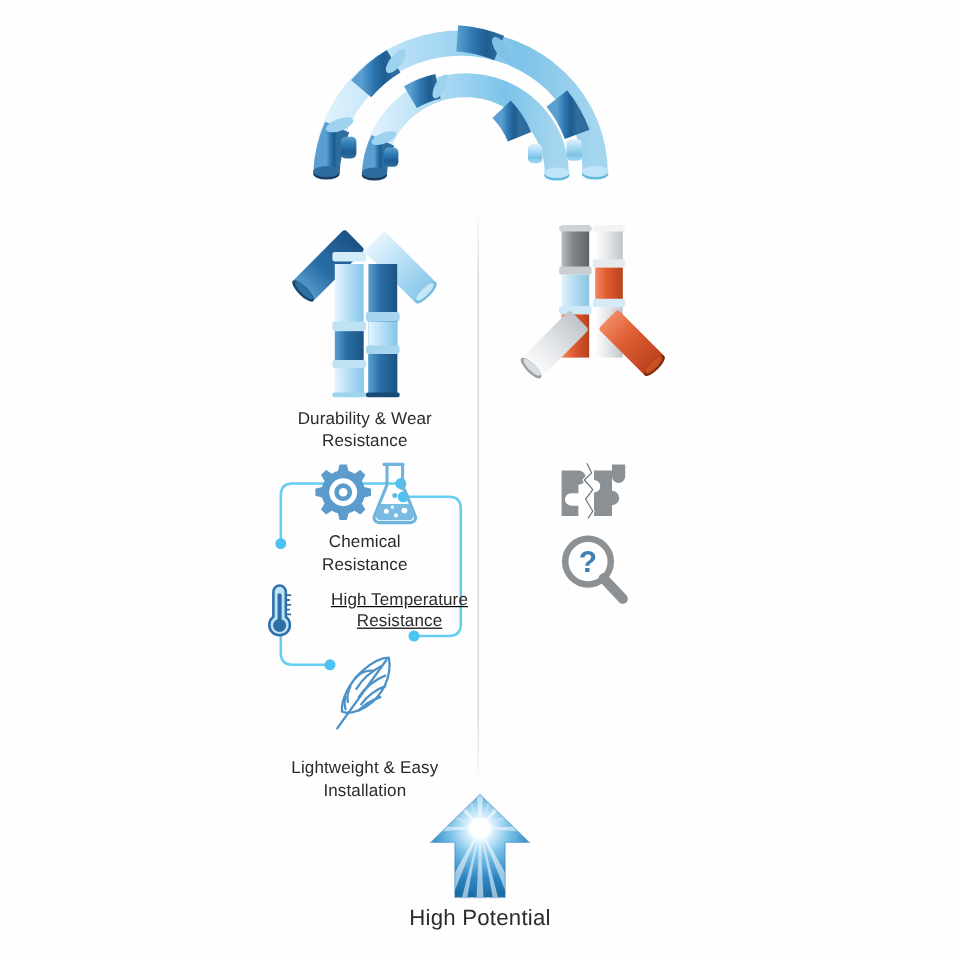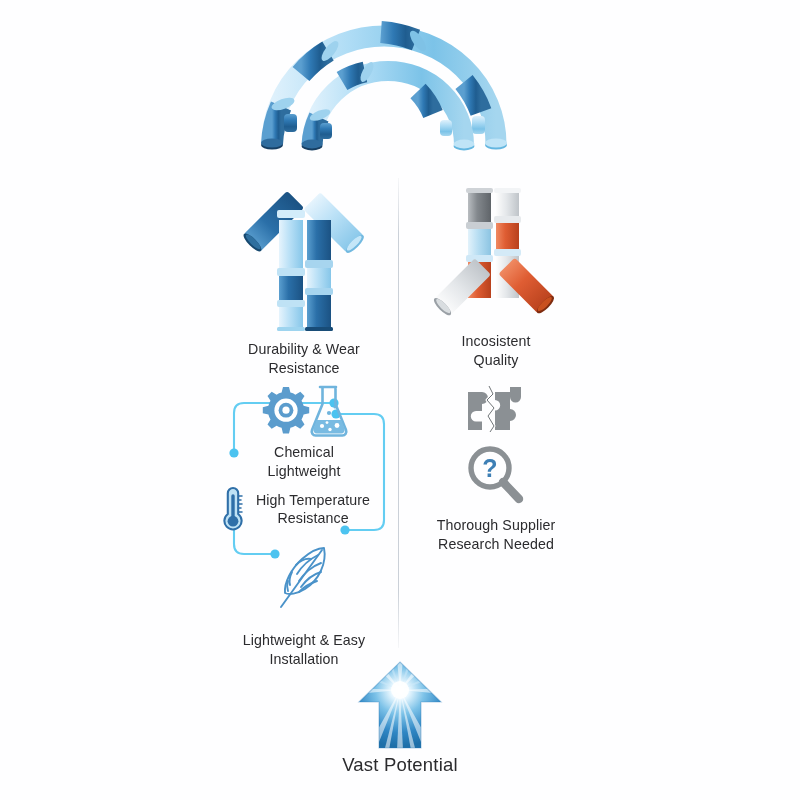--- a/index.html
+++ b/index.html
@@ -61,21 +61,21 @@
   #item-chemical        { top: 383px; }
   #item-hightemp        { top: 484px; }
   #item-lightweight     { top: 541px; }
 
   #item-inconsistent    { top: 186px; }
   #item-inconsistent .caption { margin-top: 6px; }
   #item-research        { top: 382px; }
   #item-industry        { top: 540px; }
 
   
-  .row-item { display: flex; align-items: center; justify-content: flex-start; gap: 8px; }
+  .row-item { display: flex; align-items: center; justify-content: space-between; gap: 8px; text-decoration: underline; }
   .row-item .caption { text-align: center; }
 
   
   #item-vast { left: 310px; top: 660px; width: 180px; text-align: center; }
   #item-vast .caption { font-size: 18.5px; color: #2b2b2e; margin-top: 6px; letter-spacing: 0.2px; }
 
   
   #decorative-path { left: 216px; top: 392px; width: 186px; height: 190px; pointer-events: none; }
 </style>
 </head>
@@ -240,21 +240,21 @@
                  A4,4 0 0 1 56.4,45.6 Z" fill="#79bbe2"></path>
         <circle cx="65" cy="43" r="2.1" fill="#ffffff"></circle>
         <circle cx="73" cy="46.5" r="1.7" fill="#ffffff"></circle>
         <circle cx="80" cy="42.5" r="2.4" fill="#ffffff"></circle>
         <circle cx="70" cy="39.6" r="1.4" fill="#ffffff"></circle>
         <circle cx="72" cy="30" r="2.1" fill="#6fb4dd"></circle>
         <circle cx="78" cy="24" r="1.5" fill="#6fb4dd"></circle>
       </g>
     </svg>
     <div class="caption" style="margin-top:4px;">Chemical
-Lightweight</div>
+Resistance</div>
   </div>
 
   <div class="item col-left row-item" id="item-hightemp">
     <svg width="30" height="50" viewBox="0 0 30 50">
       <path d="M15,4 a5.2,5.2 0 0 1 5.2,5.2 L20.2,30 a8.6,8.6 0 1 1 -10.4,0 L9.8,9.2 A5.2,5.2 0 0 1 15,4 Z" fill="#bfe2f5" stroke="#2f6fa8" stroke-width="2.1"></path>
       <path d="M15,12 L15,34" stroke="#2f6fa8" stroke-width="3.4" stroke-linecap="round"></path>
       <circle cx="15" cy="37.2" r="5.4" fill="#2f6fa8"></circle>
       <g stroke="#2f6fa8" stroke-width="1.5" stroke-linecap="round">
         <path d="M20.6,12 L24,12"></path>
         <path d="M20.6,16 L23,16"></path>
@@ -329,44 +329,40 @@
         <ellipse cx="9" cy="101.5" rx="4" ry="11.5" fill="#9aa0a6"></ellipse>
         <ellipse cx="10" cy="101.5" rx="3" ry="9.6" fill="#d9dde0"></ellipse>
       </g>
 
       <g transform="rotate(45 100 100)">
         <rect x="72" y="88" width="56" height="23" rx="3" fill="url(#gRust)"></rect>
         <ellipse cx="127" cy="99.5" rx="4" ry="11.5" fill="#7e2c10"></ellipse>
         <ellipse cx="126" cy="99.5" rx="3" ry="9.6" fill="#c9501f"></ellipse>
       </g>
     </svg>
-    <div class="caption">Incosistent
-Quality</div>
   </div>
 
   <div class="item col-right" id="item-research">
     <svg class="icon-box" width="62" height="52" viewBox="0 0 62 52">
       <g fill="#8b9094">
         <path d="M3,10 L17,10 A6,6 0 1 1 17,22 L17,29 L11,29 A5.2,5.2 0 1 0 11,39.4 L17,39.4 L17,48 L3,48 Z"></path>
         <path d="M26,10 L26,18 A5.2,5.2 0 1 1 26,28.4 L26,48 L41,48 L41,39 A6,6 0 1 0 41,27 L41,10 Z" transform="translate(4,0)"></path>
         <path d="M47,5 L58,5 L58,15 A5.5,5.5 0 1 1 47,15 Z" transform="translate(-2,0)"></path>
       </g>
 
       <path d="M24,4 L28,12 L22,18 L29,26 L23,34 L29,44 L25,50" fill="none" stroke="#ffffff" stroke-width="3" stroke-linejoin="round"></path>
       <path d="M24,4 L28,12 L22,18 L29,26 L23,34 L29,44 L25,50" fill="none" stroke="#6f7478" stroke-width="1" stroke-linejoin="round"></path>
     </svg>
 
     <svg class="icon-box" width="64" height="62" viewBox="0 0 64 62" style="margin-top:10px;">
       <circle cx="26" cy="24" r="19" fill="none" stroke="#8b9094" stroke-width="5.4"></circle>
       <line x1="39" y1="38" x2="55" y2="55" stroke="#8b9094" stroke-width="8.4" stroke-linecap="round"></line>
       <text x="26" y="33" text-anchor="middle" font-family="Liberation Sans, sans-serif" font-size="25" font-weight="bold" fill="#3d7fb5">?</text>
     </svg>
 
-    <div class="caption" style="margin-top:10px;">Thorough Supplier
-Research Needed</div>
   </div>
 
 
   <div class="item" id="item-vast">
     <svg class="icon-box" width="94" height="90" viewBox="0 0 94 90">
       <defs>
         <radialGradient id="burst" cx="50%" cy="34%" r="62%">
           <stop offset="0%" stop-color="#ffffff"></stop>
           <stop offset="16%" stop-color="#e8f7ff"></stop>
           <stop offset="42%" stop-color="#7cc2e8"></stop>
@@ -396,16 +392,16 @@
           <polygon points="47,30 60,0 56,0"></polygon>
           <polygon points="47,30 38,0 34,0"></polygon>
           <polygon points="47,30 86,16 83,12"></polygon>
           <polygon points="47,30 8,16 11,12"></polygon>
         </g>
         <circle cx="47" cy="30" r="9" fill="#ffffff" opacity="0.9"></circle>
         <circle cx="47" cy="30" r="4" fill="#ffffff"></circle>
       </g>
       <path d="M47,2 L88,42 L68,42 L68,88 L26,88 L26,42 L6,42 Z" fill="none" stroke="#2c7cb6" stroke-width="1.2" opacity="0.35"></path>
     </svg>
-    <div class="caption">Vast Potential</div>
+    <div class="caption">High Potential</div>
   </div>
 
 </div>
 
 </body></html>

